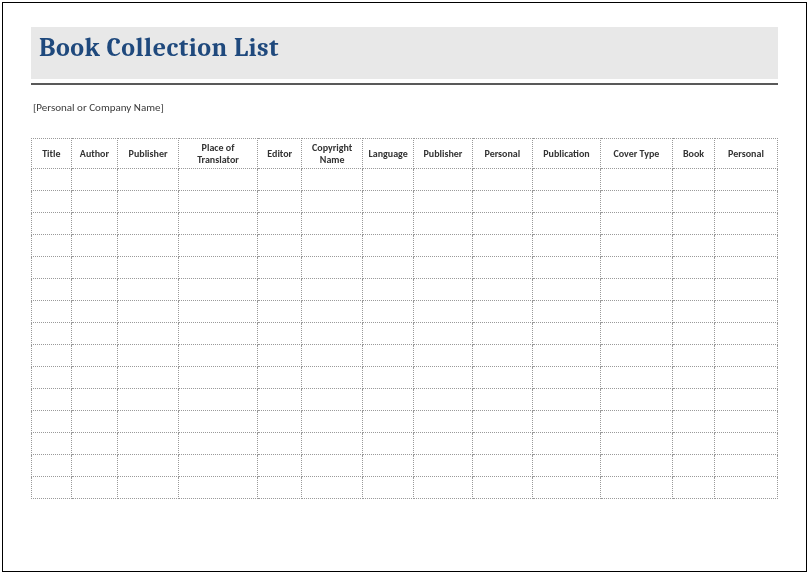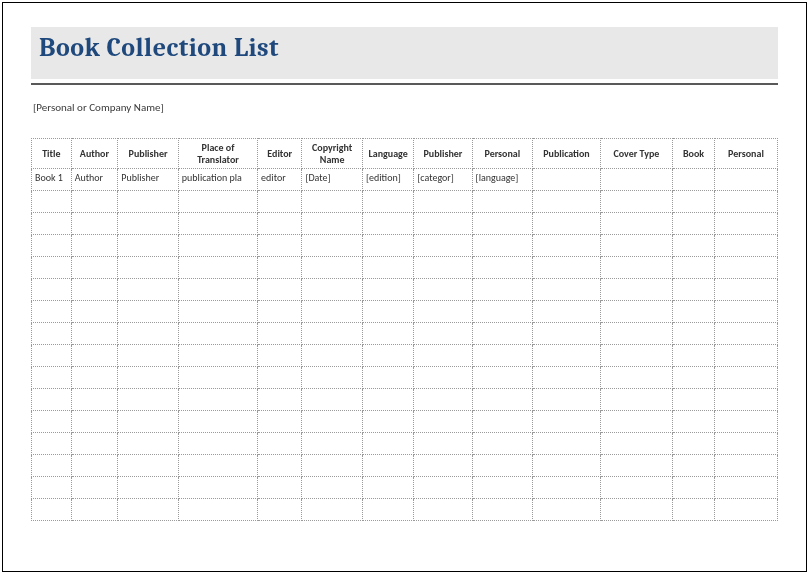--- a/index.html
+++ b/index.html
@@ -126,35 +126,20 @@
         <th>Publisher</th>
         <th>Personal</th>
         <th>Publication</th>
         <th>Cover Type</th>
         <th>Book</th>
         <th>Personal</th>
       </tr>
     </thead>
     <tbody id="tbody">
         <tr>
-          <td>Book 1</td>
-          <td>Author</td>
-          <td>Publisher</td>
-          <td>publication pla</td>
-          <td>editor</td>
-          <td>[Date]</td>
-          <td>[edition]</td>
-          <td>[categor]</td>
-          <td>[language]</td>
-          <td></td>
-          <td></td>
-          <td></td>
-          <td></td>
-        </tr>
-        <tr>
           <td></td>
           <td></td>
           <td></td>
           <td></td>
           <td></td>
           <td></td>
           <td></td>
           <td></td>
           <td></td>
           <td></td>

